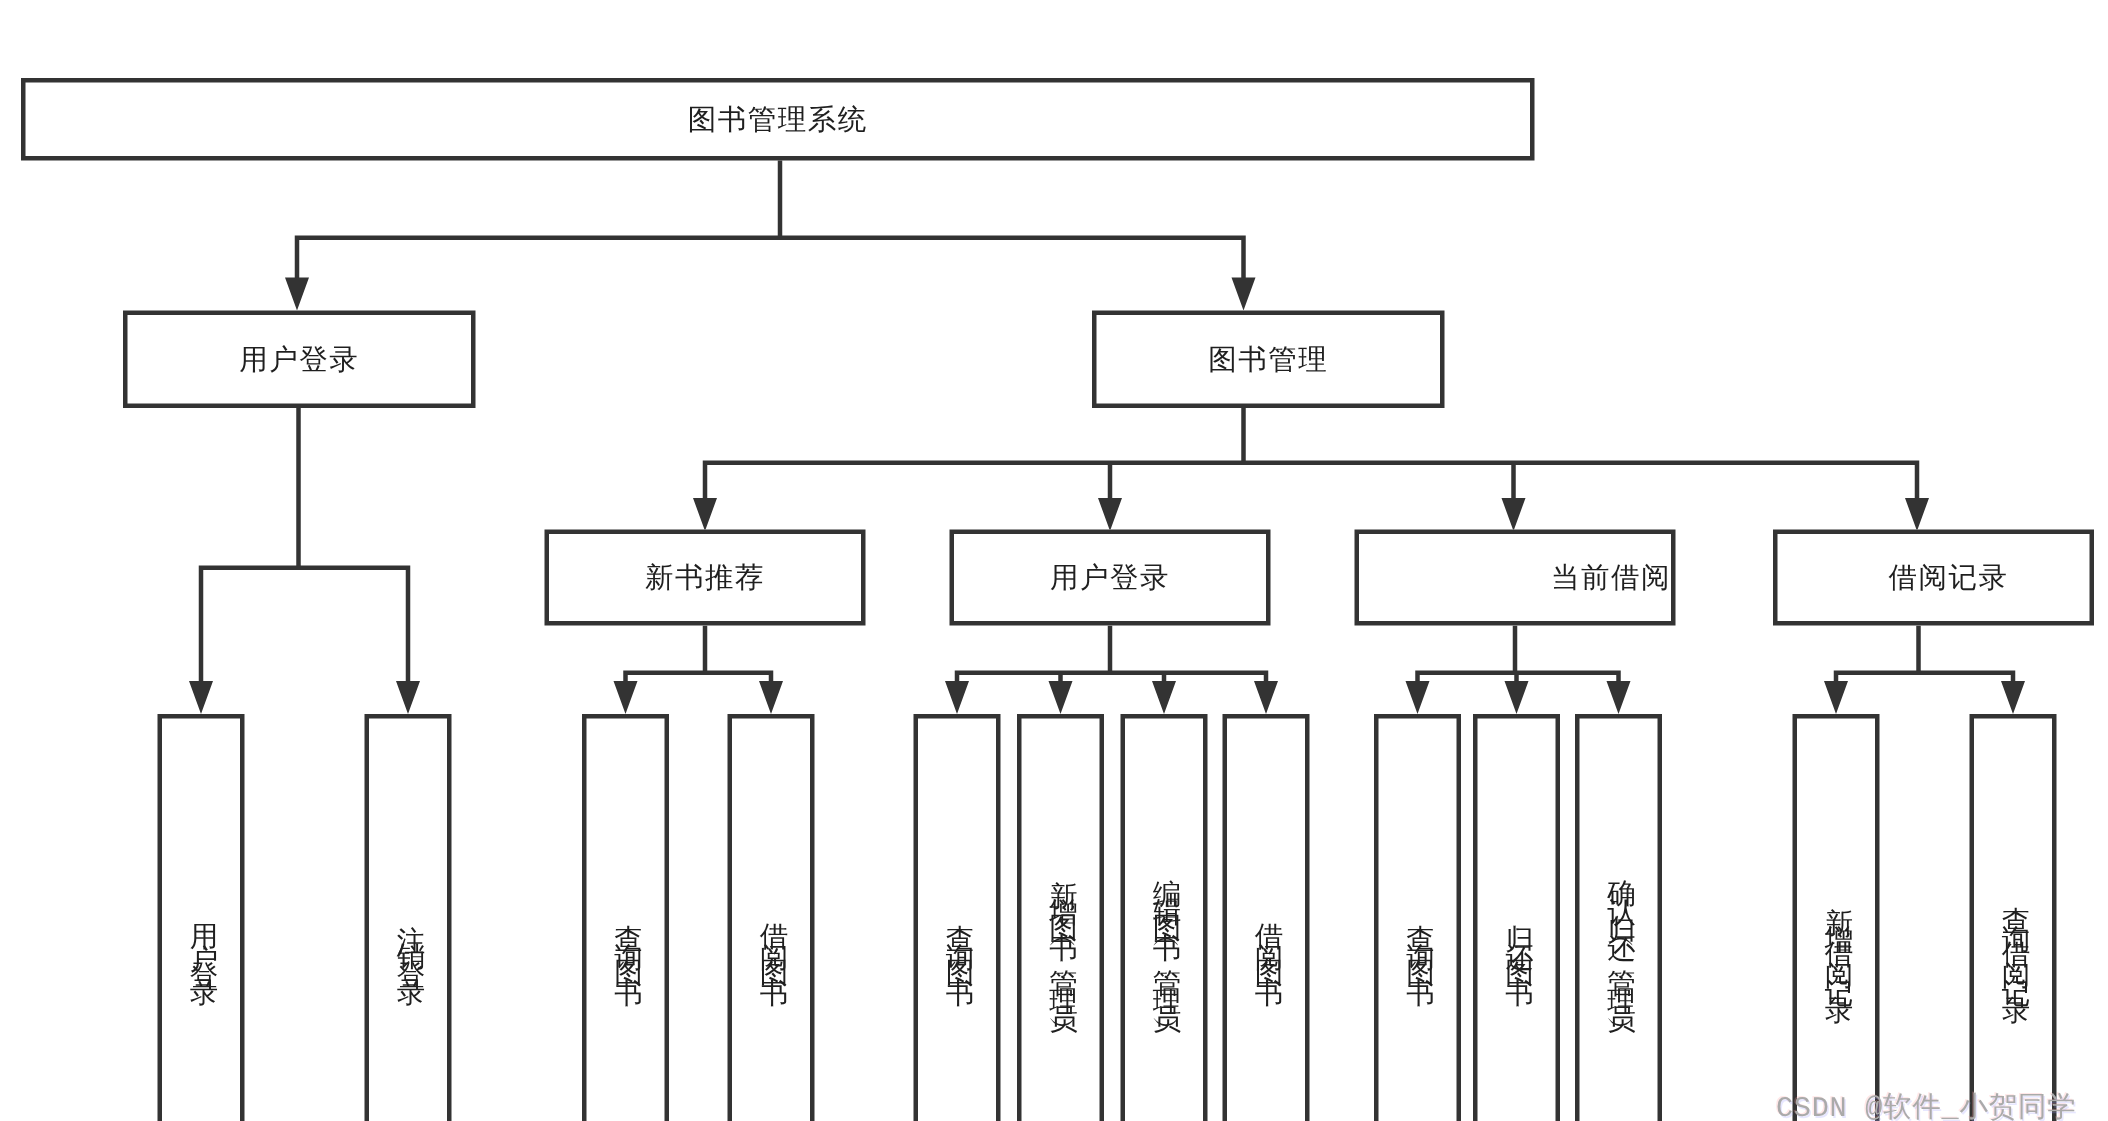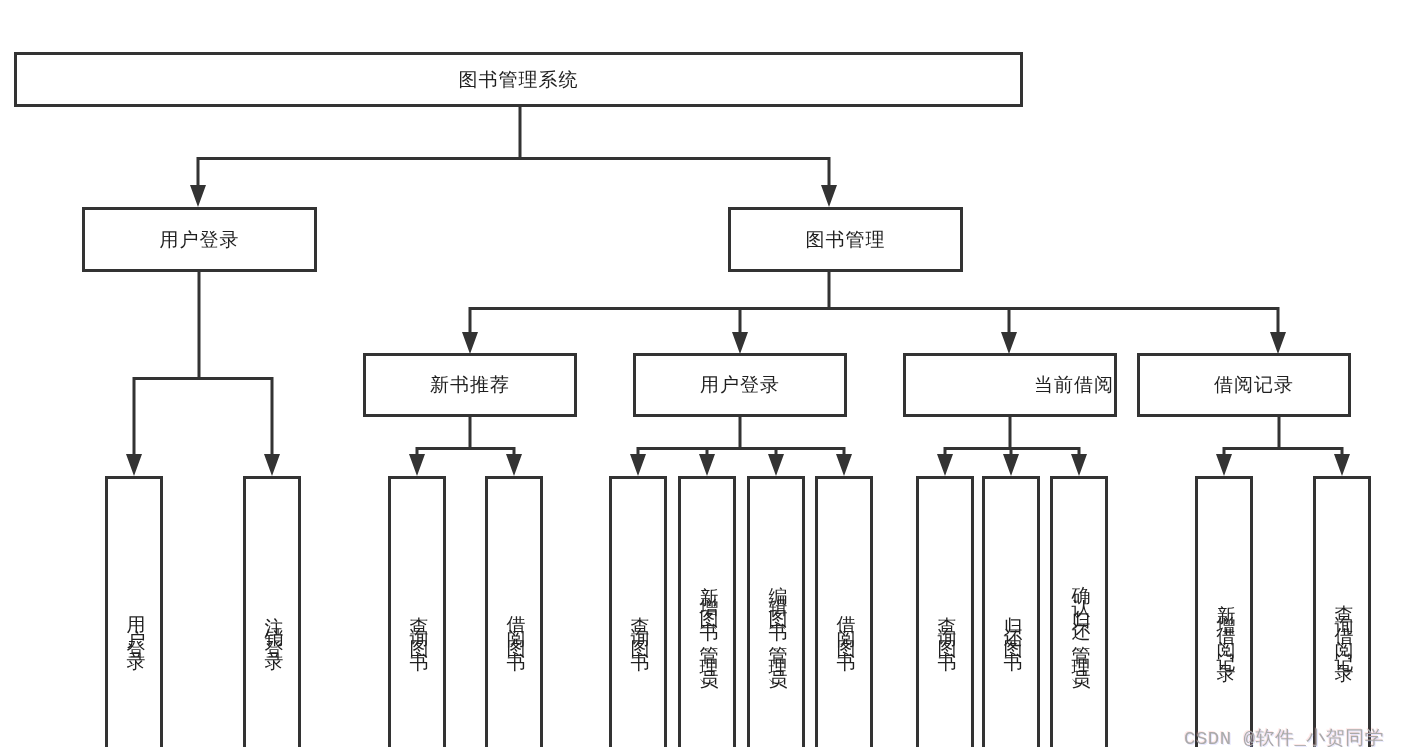--- a/index.html
+++ b/index.html
@@ -42,21 +42,21 @@
   
   .n-root { left: 14px; top: 13px; width: 1009px; height: 55px; }
   
   .n-l2a { left: 82px;  top: 168px; width: 235px; height: 65px; }
   .n-l2b { left: 728px; top: 168px; width: 235px; height: 65px; }
   
   .n-l3 { top: 314px; height: 64px; width: 214px; }
   .n-l3a { left: 363px; }
   .n-l3b { left: 633px; }
   .n-l3c { left: 903px; justify-content: flex-end; }
-  .n-l3d { left: 1137px; padding-left: 20px; }
+  .n-l3d { left: 1182px; padding-left: 20px; }
   
   .leaf { top: 437px; height: 297px; width: 58px; }
   .leaf .lbl {
     writing-mode: vertical-rl;
     text-orientation: mixed;
     font-size: 19px;
     line-height: 1.05;
     letter-spacing: 12px;
     white-space: nowrap;
   }

